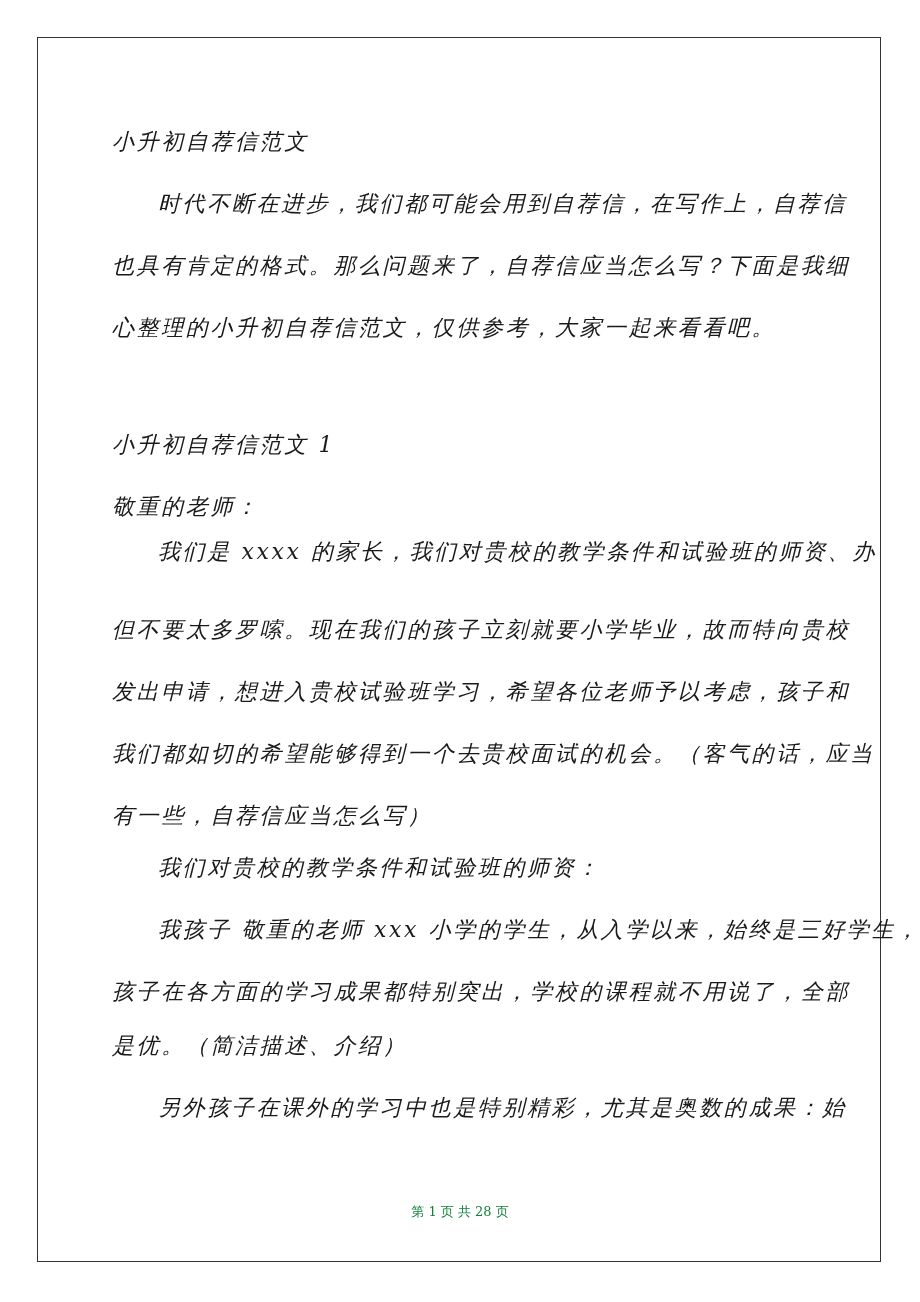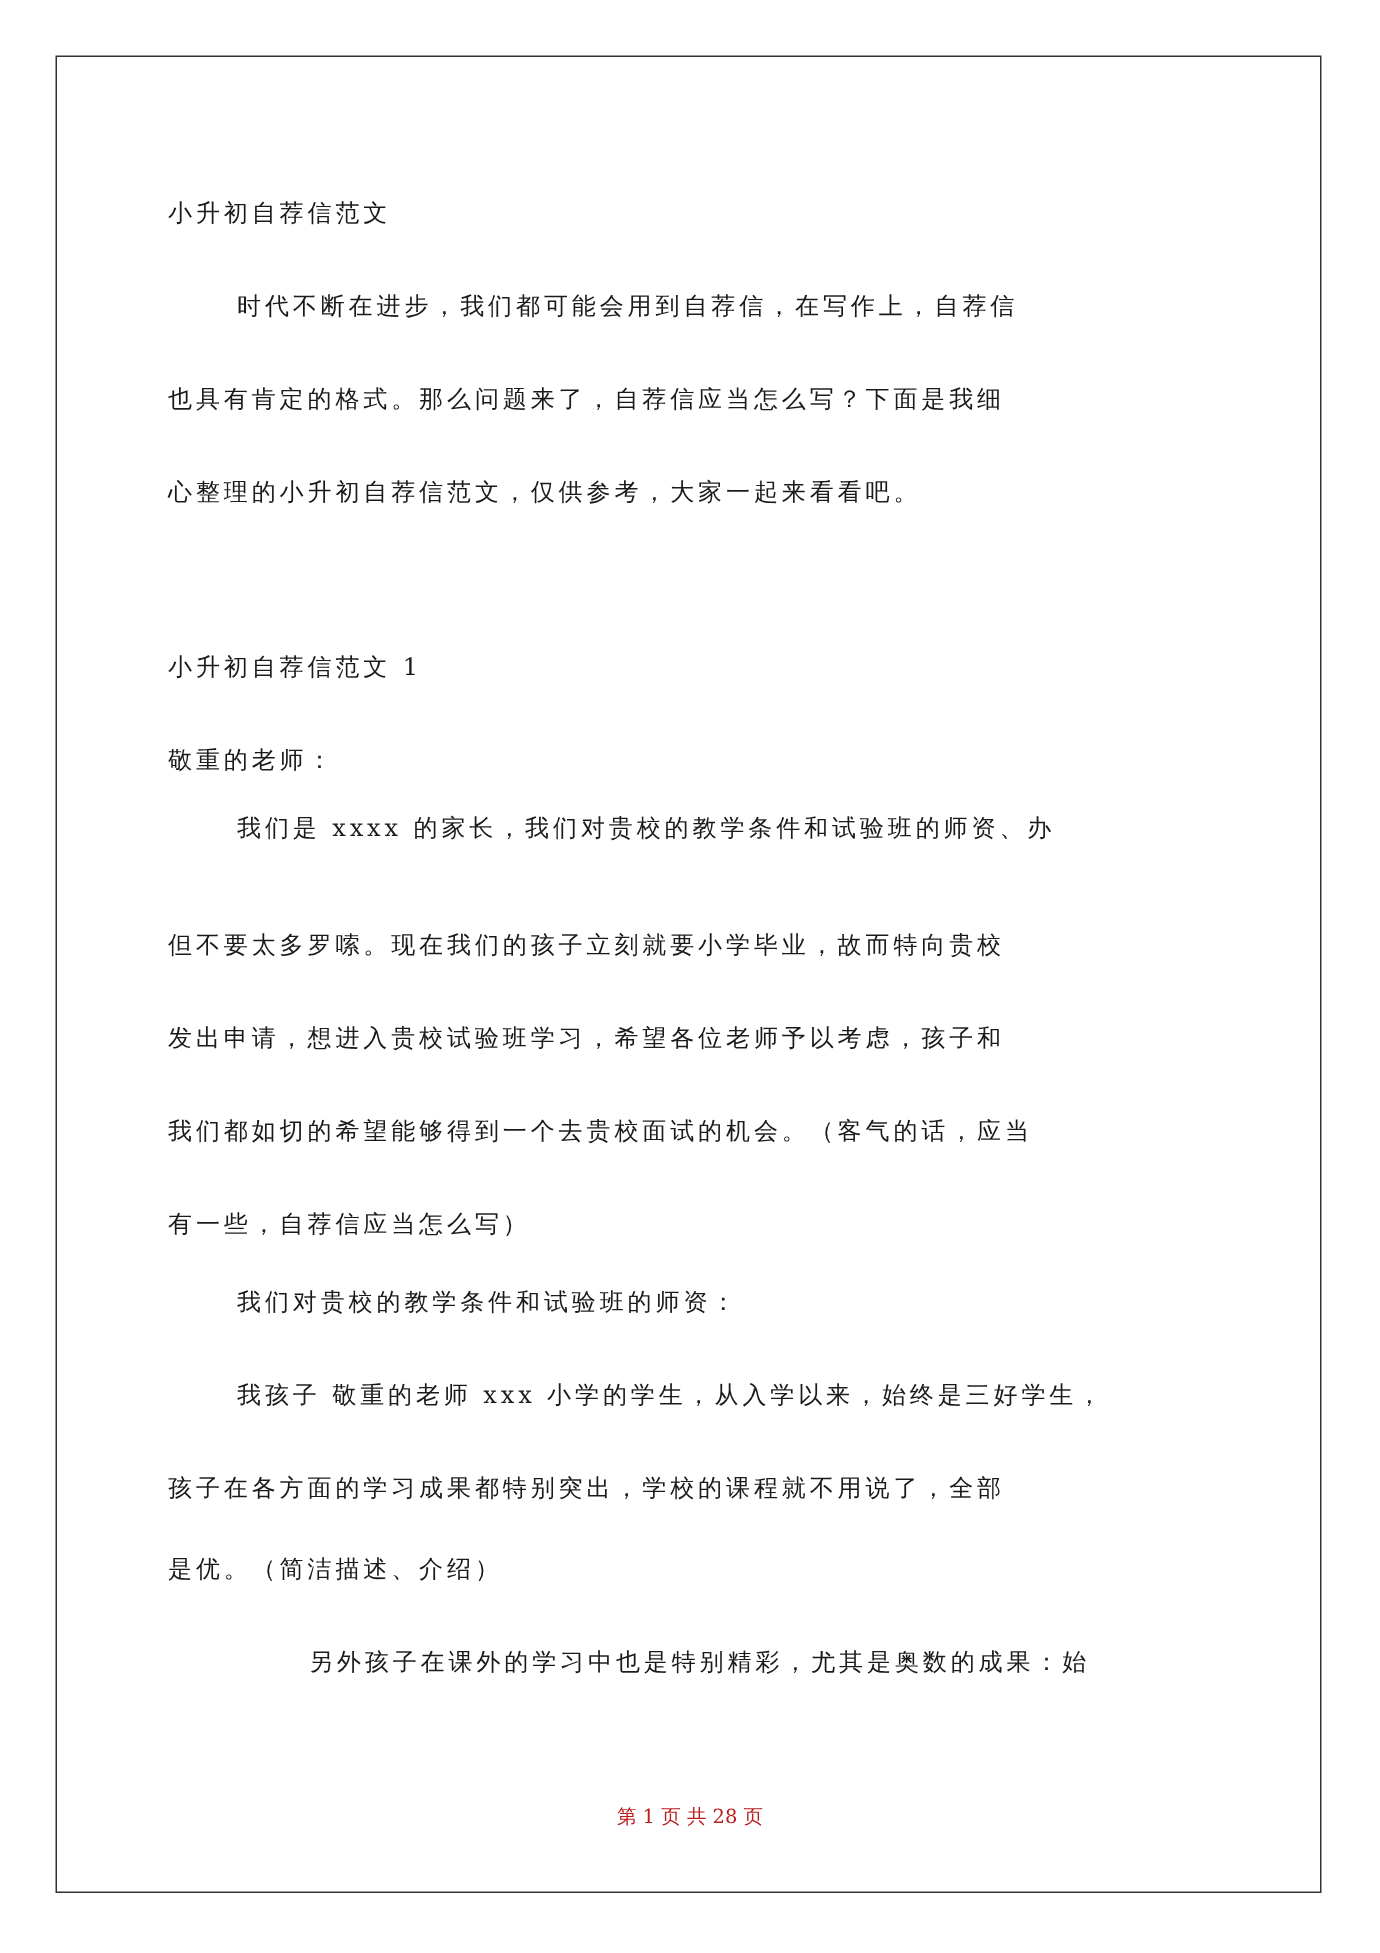--- a/index.html
+++ b/index.html
@@ -27,34 +27,35 @@
     .content {
       position: absolute;
       left: 112px;
       top: 0;
       width: 696px;
     }
     .line {
       position: absolute;
       left: 0;
       white-space: nowrap;
-      font-size: 16px;
+      font-size: 22px;
       line-height: 24px;
       letter-spacing: 2.6px;
+      font-style: italic;
     }
     .indent { left: 46px; }
     .footer {
       position: absolute;
       top: 1204px;
       left: 0;
       width: 920px;
       text-align: center;
       font-size: 13px;
       line-height: 16px;
-      color: #b91c1c;
+      color: #15803d;
     }
   </style>
 </head>
 <body>
 
 <div class="page-frame"></div>
 
 <div class="content">
   <div class="line" style="top:130px;">小升初自荐信范文</div>
 
@@ -67,16 +68,16 @@
 
   <div class="line indent" style="top:540px;">我们是 xxxx 的家长，我们对贵校的教学条件和试验班的师资、办</div>
   <div class="line" style="top:618px;">但不要太多罗嗦。现在我们的孩子立刻就要小学毕业，故而特向贵校</div>
   <div class="line" style="top:680px;">发出申请，想进入贵校试验班学习，希望各位老师予以考虑，孩子和</div>
   <div class="line" style="top:742px;">我们都如切的希望能够得到一个去贵校面试的机会。（客气的话，应当</div>
   <div class="line" style="top:804px;">有一些，自荐信应当怎么写）</div>
   <div class="line indent" style="top:856px;">我们对贵校的教学条件和试验班的师资：</div>
   <div class="line indent" style="top:918px;">我孩子  敬重的老师 xxx 小学的学生，从入学以来，始终是三好学生，</div>
   <div class="line" style="top:980px;">孩子在各方面的学习成果都特别突出，学校的课程就不用说了，全部</div>
   <div class="line" style="top:1034px;">是优。（简洁描述、介绍）</div>
-  <div class="line indent" style="top:1096px;margin-left:48px;">另外孩子在课外的学习中也是特别精彩，尤其是奥数的成果：始</div>
+  <div class="line indent" style="top:1096px;">另外孩子在课外的学习中也是特别精彩，尤其是奥数的成果：始</div>
 </div>
 
 <div class="footer">第 1 页   共 28 页</div>
 
 </body></html>

